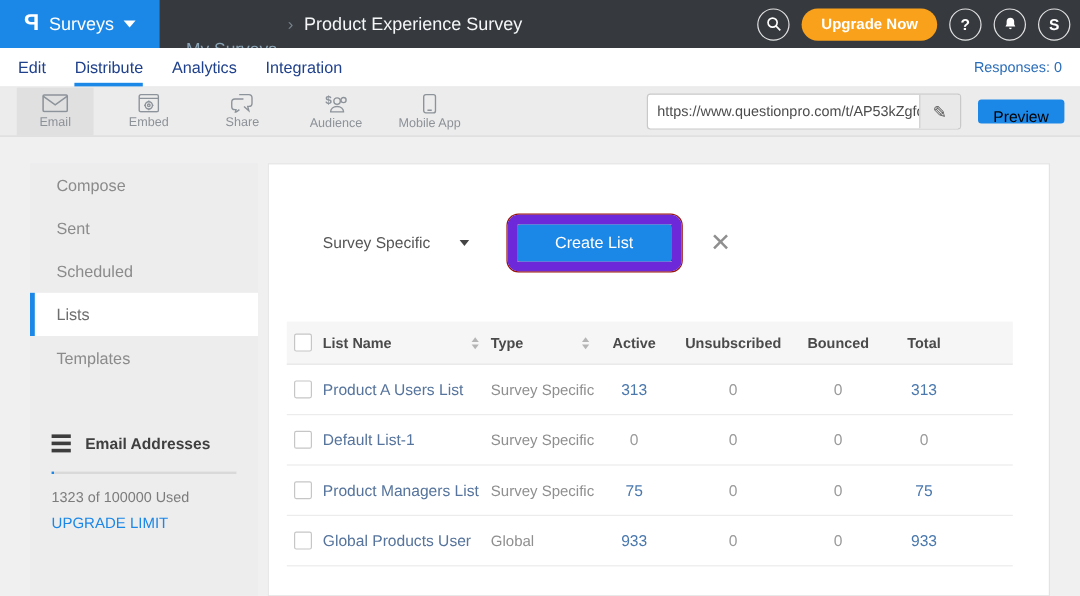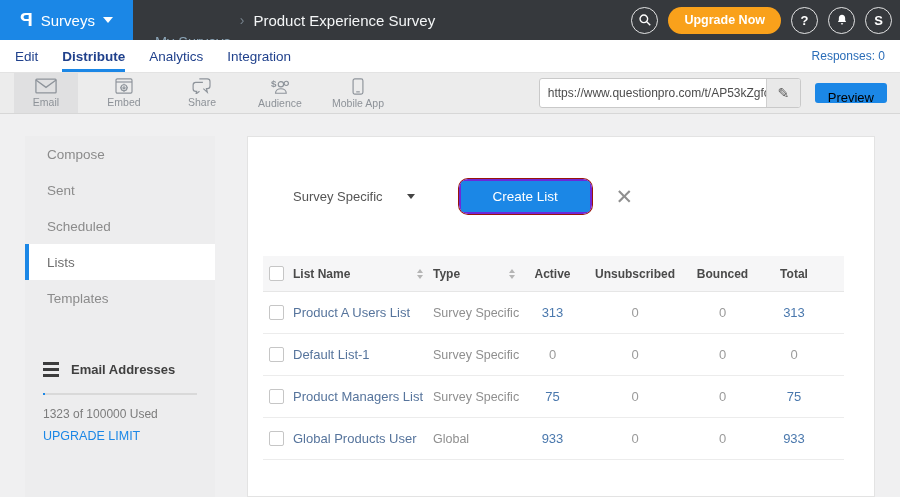--- a/index.html
+++ b/index.html
@@ -18,37 +18,37 @@
   .crumb-sep { color:#77828c; font-size:14px; }
   .crumb-current { color:#f4f6f7; font-size:15px; }
   .topbar-right { margin-left:auto; display:flex; align-items:center; gap:10px; padding-right:8px; }
   .circle-btn { width:27px; height:27px; border:1.5px solid rgba(255,255,255,.85); border-radius:50%; display:flex; align-items:center; justify-content:center; color:#fff; font-size:13px; font-weight:bold; cursor:pointer; background:transparent; }
   .upgrade-btn { background:#f9a11b; color:#fff; border:none; border-radius:14px; height:27px; padding:0 16px; font-size:12.5px; font-weight:bold; font-family:inherit; cursor:pointer; }
 
   
   .navrow { height:33px; background:#ffffff; display:flex; align-items:stretch; flex:0 0 33px; border-bottom:1px solid #e3e3e3; }
   .tab { display:flex; align-items:center; margin-left:24px; color:#20418c; font-size:13.5px; cursor:pointer; border-bottom:3px solid transparent; padding-top:3px; }
   .tab:first-child { margin-left:15px; }
-  .tab.active { border-bottom-color:#1b87e6;font-weight:bold; }
+  .tab.active { border-bottom-color:#1b87e6; }
   .responses { margin-left:auto; margin-right:15px; display:flex; align-items:center; color:#2a6db8; font-size:12px; }
 
   
   .toolbar { height:41px; background:#ececec; border-bottom:1px solid #d7d7d7; display:flex; align-items:stretch; flex:0 0 41px; }
   .channel { width:64px; display:flex; flex-direction:column; align-items:center; justify-content:center; gap:2px; cursor:pointer; margin-left:14px; }
   .channel:first-child { margin-left:14px; }
   .channel.active { background:#e0e0e1; }
   .channel svg { display:block; }
   .channel .ch-label { font-size:10.5px; color:#8d9298; }
   .url-group { margin-left:auto; display:flex; align-items:center; height:30px; align-self:center; width:262px; border:1px solid #c9c9c9; border-radius:3px; background:#fff; overflow:hidden; }
   .url-text { flex:1; font-size:12px; color:#4c4c4c; padding:0 8px; white-space:nowrap; overflow:hidden; }
   .url-edit { width:34px; height:100%; background:#e9e9e9; border-left:1px solid #cfcfcf; display:flex; align-items:center; justify-content:center; font-size:14px; color:#555; cursor:pointer; }
   .preview-btn { margin:0 13px 0 14px; align-self:center; height:20px; background:#1b87e6; color:#000000; border:none; border-radius:3px; font-size:13px; font-family:inherit; padding:0 13px; display:flex; align-items:center; gap:7px; cursor:pointer;flex-direction:column; }
 
   
-  .content { flex:1; background:#f0f0f1; display:flex; padding:22px 25px 0 25px; gap:32px; overflow:hidden; }
+  .content { flex:1; background:#f0f0f1; display:flex; padding:22px 25px 0 25px; gap:8px; overflow:hidden; }
   .sidebar { width:190px; background:#ededee; display:flex; flex-direction:column; flex:0 0 190px; }
   .side-item { height:36px; display:flex; align-items:center; padding-left:18px; color:#8b8b8b; font-size:13.5px; cursor:pointer; border-left:4px solid transparent; }
   .side-item.active { background:#ffffff; color:#6e6e6e; border-left-color:#1b87e6; }
   .email-block { margin-top:46px; padding:0 18px; }
   .email-head { display:flex; align-items:center; gap:12px; }
   .list-icon { display:flex; flex-direction:column; gap:3px; }
   .list-icon span { width:16px; height:3px; background:#3d3d3d; display:block; }
   .email-title { font-size:13px; font-weight:bold; color:#3f3f3f; }
   .usage-bar { margin-top:16px; height:2px; background:#d9d9d9; position:relative; }
   .usage-fill { position:absolute; left:0; top:0; bottom:0; width:2%; background:#1b87e6; }
@@ -56,21 +56,21 @@
   .upgrade-link { margin-top:8px; font-size:12.5px; color:#1b87e6; cursor:pointer; display:inline-block; }
 
   
   .card { flex:1; background:#fff; border:1px solid #e3e3e3; display:flex; flex-direction:column; overflow:hidden; }
   .form-row { margin:42px 0 0 15px; display:flex; align-items:center; }
   .list-input { width:176px; height:30px; background:#f5f5f5; border:none; border-bottom:2px solid #1b87e6; display:flex; align-items:center; padding:0 7px; font-size:13px; color:#4f4f4f; cursor:text; }
   .text-cursor { width:1px; height:15px; background:#333; margin-left:1px; }
   .type-select { margin-left:30px; display:flex; align-items:center; gap:24px; cursor:pointer; }
   .type-select .sel-label { font-size:13px; color:#555; }
   .sel-caret { width:0; height:0; border-left:4.5px solid transparent; border-right:4.5px solid transparent; border-top:5.5px solid #444; }
-  .annotation { margin-left:44px; border:2px solid #6d28d9; border-radius:9px; box-shadow:0 0 0 1px #99150b, inset 0 0 0 1px #99150b; }
+  .annotation { margin-left:32px; border:8px solid #6d28d9; border-radius:9px; box-shadow:0 0 0 1px #99150b, inset 0 0 0 1px #99150b; }
   .create-btn { display:block; width:129px; height:31px; background:#1b87e6; color:#fff; border:none; border-radius:3px; font-size:13.5px; font-family:inherit; cursor:pointer; }
   .close-x { margin-left:24px; color:#8f8f8f; font-size:21px; cursor:pointer; line-height:1; }
 
   
   .table { margin:42px 30px 0 15px; }
   .t-row { display:grid; grid-template-columns:30px 140px 92px 55px 110px 65px 78px 1fr; align-items:center; }
   .t-head { background:#f6f6f7; height:36px; border-bottom:1px solid #e6e6e6; font-weight:bold; font-size:12px; color:#4a4a4a; }
   .t-body-row { height:42px; border-bottom:1px solid #ececec; }
   .cb { width:15px; height:15px; border:1px solid #c6c6c6; border-radius:2px; background:#fff; margin-left:6px; cursor:pointer; }
   .hcell { display:flex; align-items:center; }

